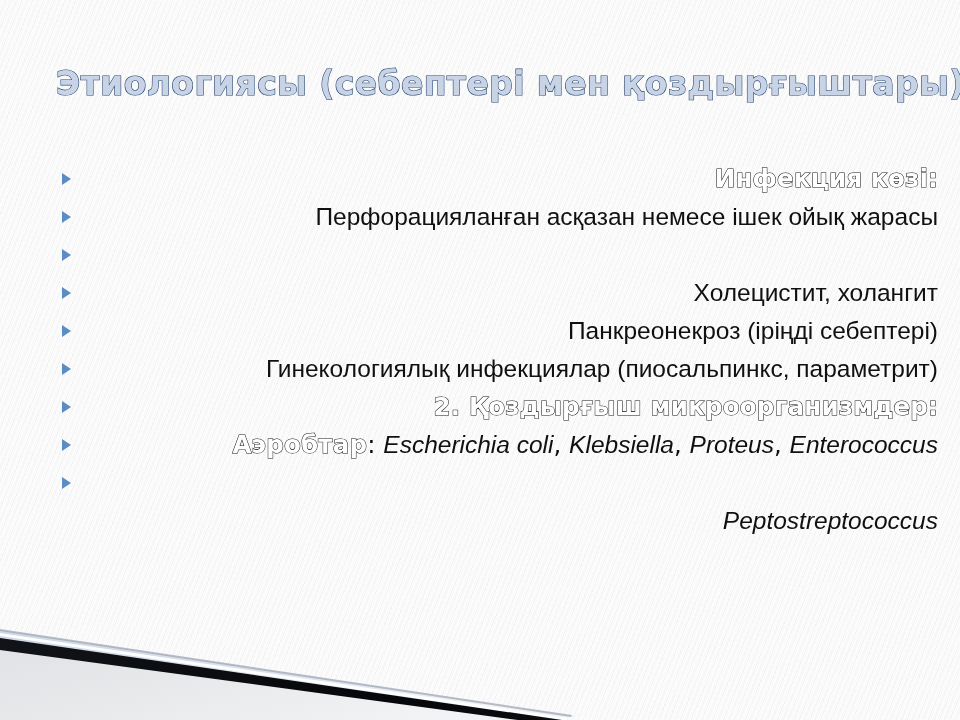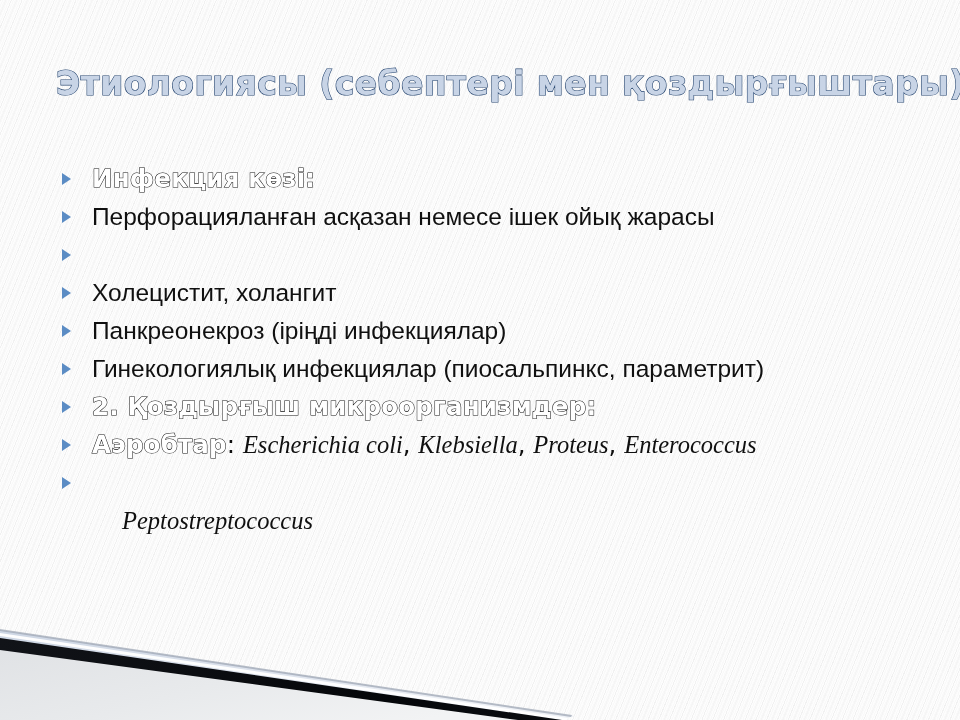--- a/index.html
+++ b/index.html
@@ -27,20 +27,21 @@
         rgba(0,0,0,0.000) 5px
       ),
       repeating-linear-gradient(
         112deg,
         rgba(0,0,0,0.014) 0px,
         rgba(0,0,0,0.014) 1px,
         rgba(0,0,0,0.000) 1px,
         rgba(0,0,0,0.000) 2px
       );
     overflow: hidden;
+    text-align: right;
   }
 
   
   #title {
     position: absolute;
     left: 56px;
     top: 64px;
     width: 880px;
     font-family: "DejaVu Sans", sans-serif;
     font-size: 33px;
@@ -92,21 +93,21 @@
     color: #ffffff;
     -webkit-text-stroke: 1.05px #101010;
     paint-order: stroke fill;
   }
   .plain {
     font-family: Liberation Sans, sans-serif;
     font-size: 24.5px;
     color: #101010;
   }
   .sci {
-    font-family: Liberation Serif, serif;
+    font-family: Liberation Sans, sans-serif;
     font-style: italic;
     font-size: 24.5px;
     color: #101010;
   }
   .sep {
     font-family: "DejaVu Sans", sans-serif;
     font-style: normal;
     font-size: 24.5px;
     color: #101010;
   }
@@ -130,21 +131,21 @@
 
 <div id="slide">
 
   <div id="title">Этиологиясы (себептері мен қоздырғыштары)</div>
 
   <div id="body-list">
       <div class="line"><span class="bullet"></span><span><span class="outlined">Инфекция көзі:</span></span></div>
       <div class="line"><span class="bullet"></span><span><span class="plain">Перфорацияланған асқазан немесе ішек ойық жарасы</span></span></div>
       <div class="line"><span class="bullet"></span></div>
       <div class="line"><span class="bullet"></span><span><span class="plain">Холецистит, холангит</span></span></div>
-      <div class="line"><span class="bullet"></span><span><span class="plain">Панкреонекроз (іріңді инфекциялар)</span></span></div>
+      <div class="line"><span class="bullet"></span><span><span class="plain">Панкреонекроз (іріңді себептері)</span></span></div>
       <div class="line"><span class="bullet"></span><span><span class="plain">Гинекологиялық инфекциялар (пиосальпинкс, параметрит)</span></span></div>
       <div class="line"><span class="bullet"></span><span><span class="outlined">2. Қоздырғыш микроорганизмдер:</span></span></div>
       <div class="line"><span class="bullet"></span><span><span class="outlined">Аэробтар</span><span class="sep">: </span><span class="sci">Escherichia coli</span><span class="sep">, </span><span class="sci">Klebsiella</span><span class="sep">, </span><span class="sci">Proteus</span><span class="sep">, </span><span class="sci">Enterococcus</span></span></div>
       <div class="line wrapped"><span class="bullet"></span></div>
       <div class="line wrapped"><span class="cont-indent"><span class="sci">Peptostreptococcus</span></span></div>
     </div>
 
   <svg id="deco" viewBox="0 0 620 132" preserveAspectRatio="none">
     <defs>
       <linearGradient id="wedgeGrad" x1="0" y1="0" x2="1" y2="0.6">

